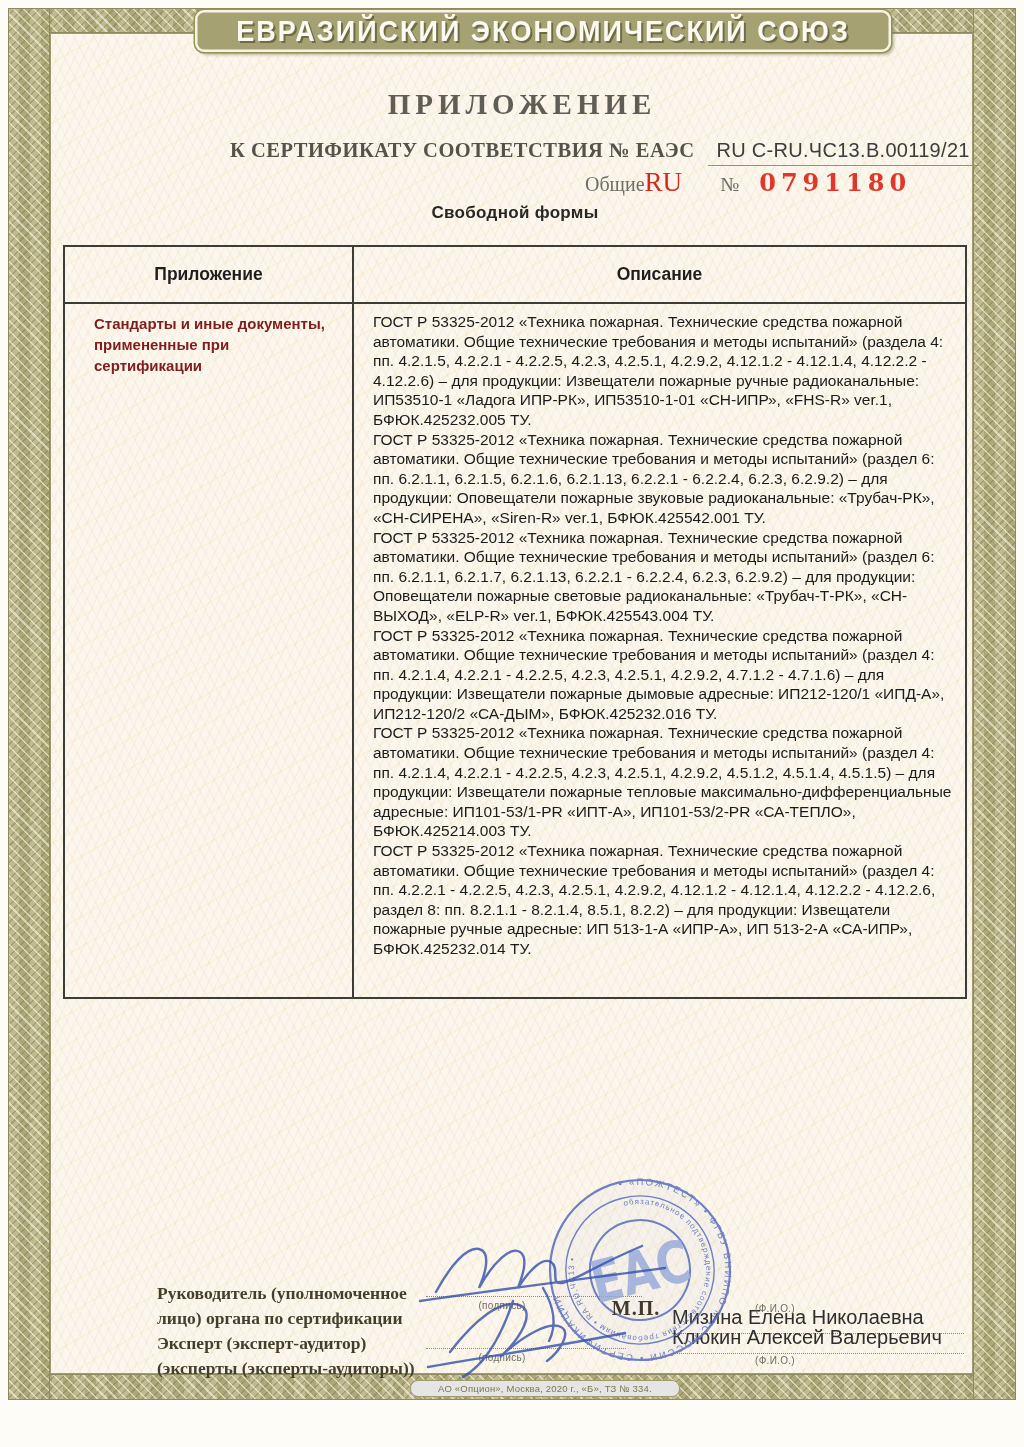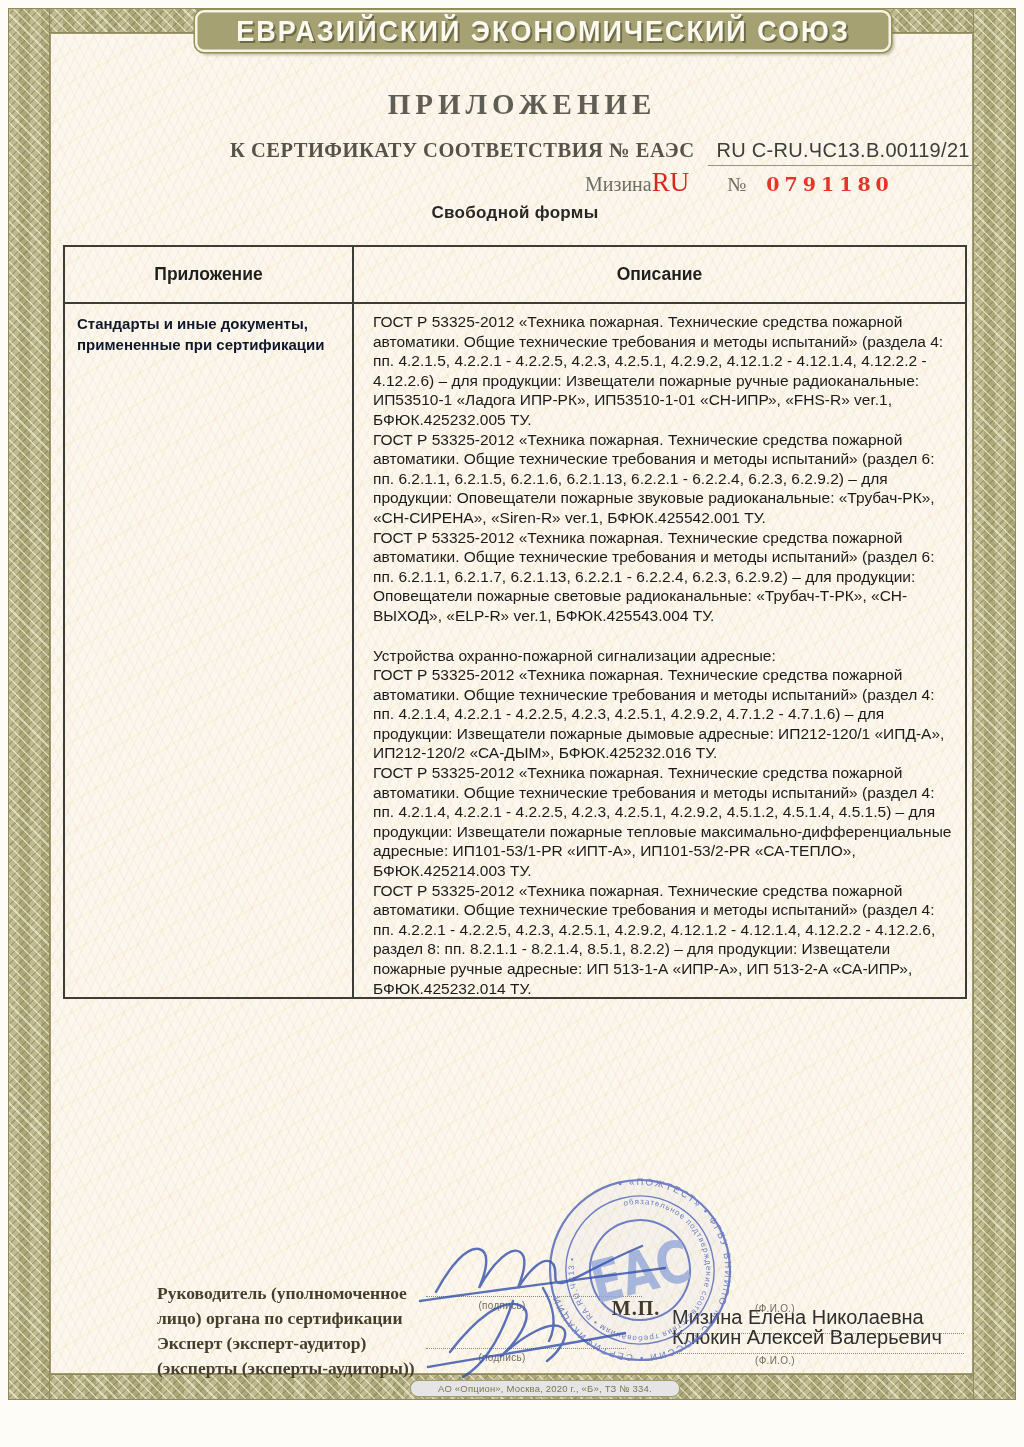--- a/index.html
+++ b/index.html
@@ -57,41 +57,41 @@
   }
   .cert-number{
     display:inline-block;margin-left:14px;padding:0 8px 3px 8px;min-width:255px;
     border-bottom:1px solid #95927f;
     font-size:20px;color:#3c3c3a;letter-spacing:.3px;
   }
   .series-row{position:absolute;left:585px;top:167px;display:flex;align-items:baseline;}
   .series-label{font-family:"Liberation Serif",serif;font-size:20px;color:#6e6c64;}
   .series-value{font-family:"Liberation Serif",serif;font-weight:400;font-size:27px;color:#d6281c;}
   .number-sign{font-family:"Liberation Serif",serif;font-size:20px;color:#6e6c64;margin-left:38px;}
-  .serial-number{font-family:"DejaVu Serif",serif;font-weight:700;font-size:19px;color:#e0372a;margin-left:20px;letter-spacing:5px;}
+  .serial-number{font-family:"DejaVu Serif",serif;font-weight:700;font-size:24px;color:#e0372a;margin-left:20px;letter-spacing:5px;}
   .form-type{
     position:absolute;left:60px;top:203px;width:910px;text-align:center;
     font-weight:700;font-size:17px;color:#262624;letter-spacing:.3px;
   }
   
   .cert-table{
     position:absolute;left:63px;top:245px;width:904px;height:754px;
     border:2px solid #3d3d37;
     display:grid;grid-template-columns:289px 1fr;grid-template-rows:57px 1fr;
     box-sizing:border-box;
   }
   .cell{box-sizing:border-box;}
   .th{
     display:flex;align-items:center;justify-content:center;
     font-weight:700;font-size:17.5px;color:#1e1e1c;
     border-bottom:2px solid #3d3d37;
   }
   .th-left,.td-left{border-right:2px solid #3d3d37;}
   .td-left{
-    padding:9px 14px 0 12px;font-weight:700;font-size:15px;line-height:1.4;color:#0f172a;
+    padding:9px 14px 0 29px;font-weight:700;font-size:15px;line-height:1.4;color:#7f1d1d;
   }
   .td-right{
     padding:8px 10px 0 19px;font-size:15.5px;line-height:19.6px;color:#1b1b19;
   }
   .td-right p{margin:0;}
   .td-right p.gap{margin-top:20px;}
   
   .sig-label{
     position:absolute;font-family:"Liberation Serif",serif;font-weight:600;
     font-size:17.5px;line-height:1.42;color:#453e2d;
@@ -145,37 +145,36 @@
     <span>ЕВРАЗИЙСКИЙ ЭКОНОМИЧЕСКИЙ СОЮЗ</span>
   </div>
 
   <div class="doc-title">ПРИЛОЖЕНИЕ</div>
 
   <div class="subtitle-row">
     <span class="subtitle-label">К СЕРТИФИКАТУ СООТВЕТСТВИЯ № ЕАЭС</span><span class="cert-number">RU C-RU.ЧС13.В.00119/21</span>
   </div>
 
   <div class="series-row">
-    <span class="series-label">Мизина</span>
+    <span class="series-label">Общие</span>
     <span class="series-value">RU</span>
     <span class="number-sign">№</span>
     <span class="serial-number">0791180</span>
   </div>
 
   <div class="form-type">Свободной формы</div>
 
   <div class="cert-table">
     <div class="cell th th-left">Приложение</div>
     <div class="cell th">Описание</div>
     <div class="cell td-left">Стандарты и иные документы, примененные при сертификации</div>
     <div class="cell td-right">
       <p>ГОСТ Р 53325-2012 «Техника пожарная. Технические средства пожарной автоматики. Общие технические требования и методы испытаний» (раздела 4: пп. 4.2.1.5, 4.2.2.1 - 4.2.2.5, 4.2.3, 4.2.5.1, 4.2.9.2, 4.12.1.2 - 4.12.1.4, 4.12.2.2 - 4.12.2.6) – для продукции: Извещатели пожарные ручные радиоканальные: ИП53510-1 «Ладога ИПР-РК», ИП53510-1-01 «СН-ИПР», «FHS-R» ver.1, БФЮК.425232.005 ТУ.</p>
       <p>ГОСТ Р 53325-2012 «Техника пожарная. Технические средства пожарной автоматики. Общие технические требования и методы испытаний» (раздел 6: пп. 6.2.1.1, 6.2.1.5, 6.2.1.6, 6.2.1.13, 6.2.2.1 - 6.2.2.4, 6.2.3, 6.2.9.2) – для продукции: Оповещатели пожарные звуковые радиоканальные: «Трубач-РК», «СН-СИРЕНА», «Siren-R» ver.1, БФЮК.425542.001 ТУ.</p>
       <p>ГОСТ Р 53325-2012 «Техника пожарная. Технические средства пожарной автоматики. Общие технические требования и методы испытаний» (раздел 6: пп. 6.2.1.1, 6.2.1.7, 6.2.1.13, 6.2.2.1 - 6.2.2.4, 6.2.3, 6.2.9.2) – для продукции: Оповещатели пожарные световые радиоканальные: «Трубач-Т-РК», «СН-ВЫХОД», «ELP-R» ver.1, БФЮК.425543.004 ТУ.</p>
-      <p class="gap">Устройства охранно-пожарной сигнализации адресные:</p>
       <p>ГОСТ Р 53325-2012 «Техника пожарная. Технические средства пожарной автоматики. Общие технические требования и методы испытаний» (раздел 4: пп. 4.2.1.4, 4.2.2.1 - 4.2.2.5, 4.2.3, 4.2.5.1, 4.2.9.2, 4.7.1.2 - 4.7.1.6) – для продукции: Извещатели пожарные дымовые адресные: ИП212-120/1 «ИПД-А», ИП212-120/2 «СА-ДЫМ», БФЮК.425232.016 ТУ.</p>
       <p>ГОСТ Р 53325-2012 «Техника пожарная. Технические средства пожарной автоматики. Общие технические требования и методы испытаний» (раздел 4: пп. 4.2.1.4, 4.2.2.1 - 4.2.2.5, 4.2.3, 4.2.5.1, 4.2.9.2, 4.5.1.2, 4.5.1.4, 4.5.1.5) – для продукции: Извещатели пожарные тепловые максимально-дифференциальные адресные: ИП101-53/1-PR «ИПТ-А», ИП101-53/2-PR «СА-ТЕПЛО», БФЮК.425214.003 ТУ.</p>
       <p>ГОСТ Р 53325-2012 «Техника пожарная. Технические средства пожарной автоматики. Общие технические требования и методы испытаний» (раздел 4: пп. 4.2.2.1 - 4.2.2.5, 4.2.3, 4.2.5.1, 4.2.9.2, 4.12.1.2 - 4.12.1.4, 4.12.2.2 - 4.12.2.6, раздел 8: пп. 8.2.1.1 - 8.2.1.4, 8.5.1, 8.2.2) – для продукции: Извещатели пожарные ручные адресные: ИП 513-1-А «ИПР-А», ИП 513-2-А «СА-ИПР», БФЮК.425232.014 ТУ.</p>
     </div>
   </div>
 
   <div class="sig-label sig-label-1">Руководитель (уполномоченное лицо) органа по сертификации</div>
   <div class="sign-line sign-line-1"></div>
   <div class="small-caption sign-cap-1">(подпись)</div>
 

